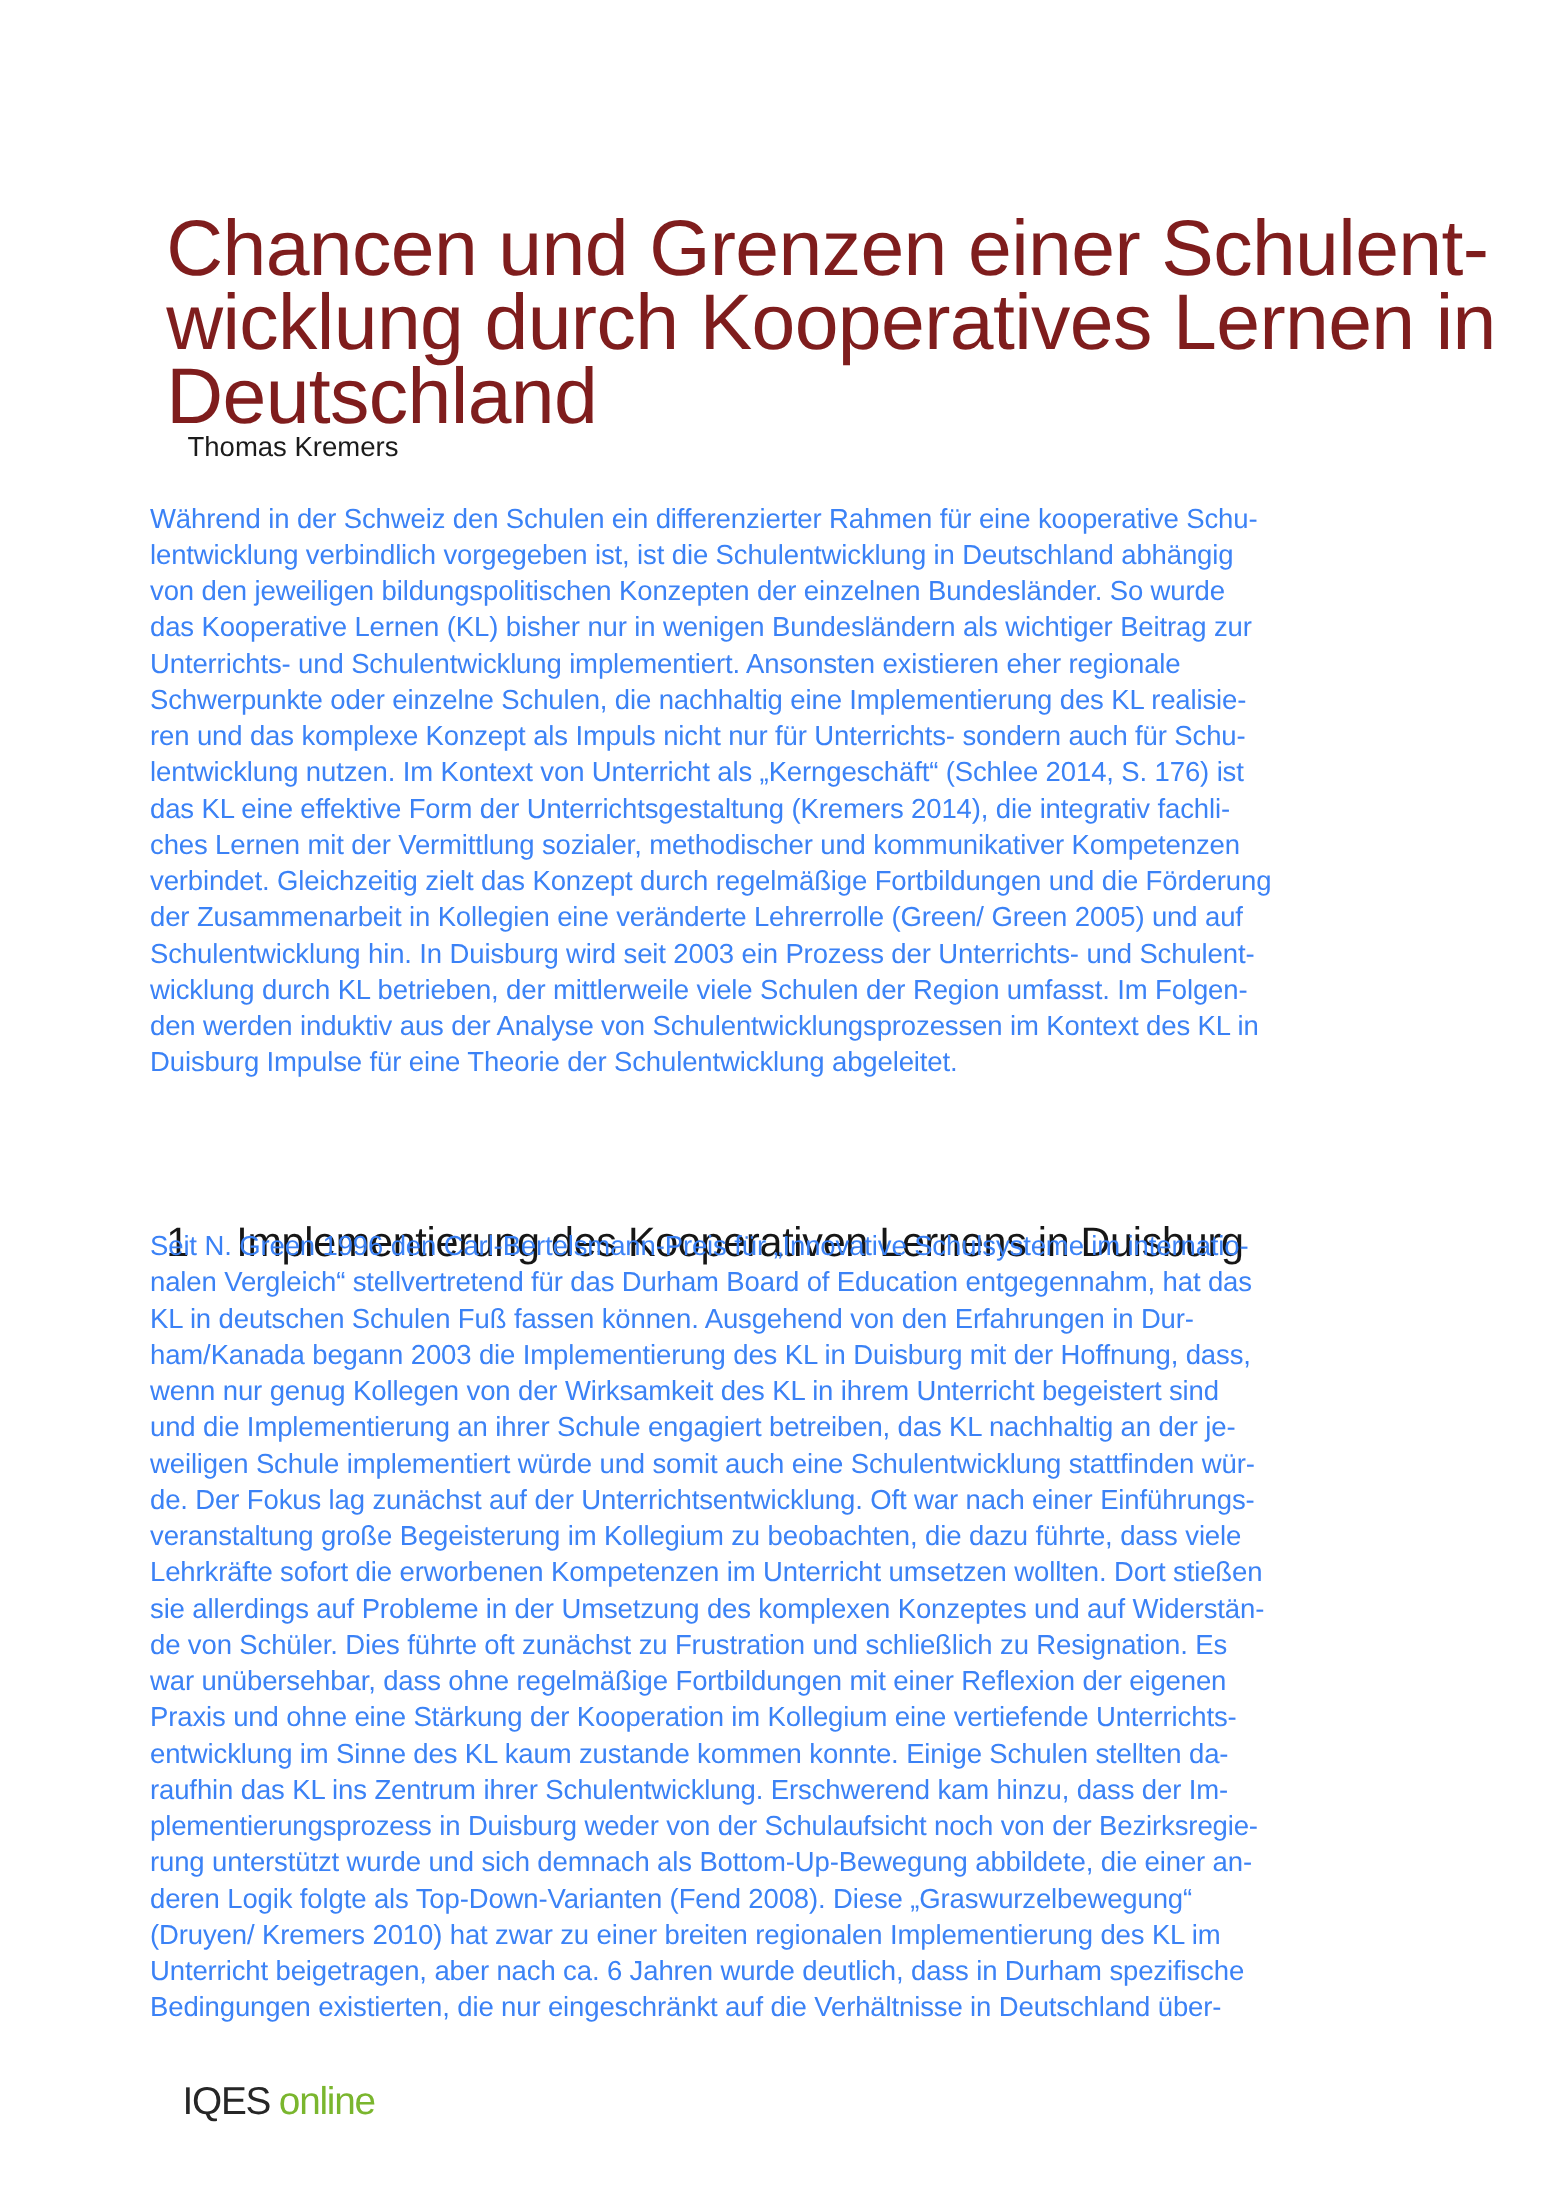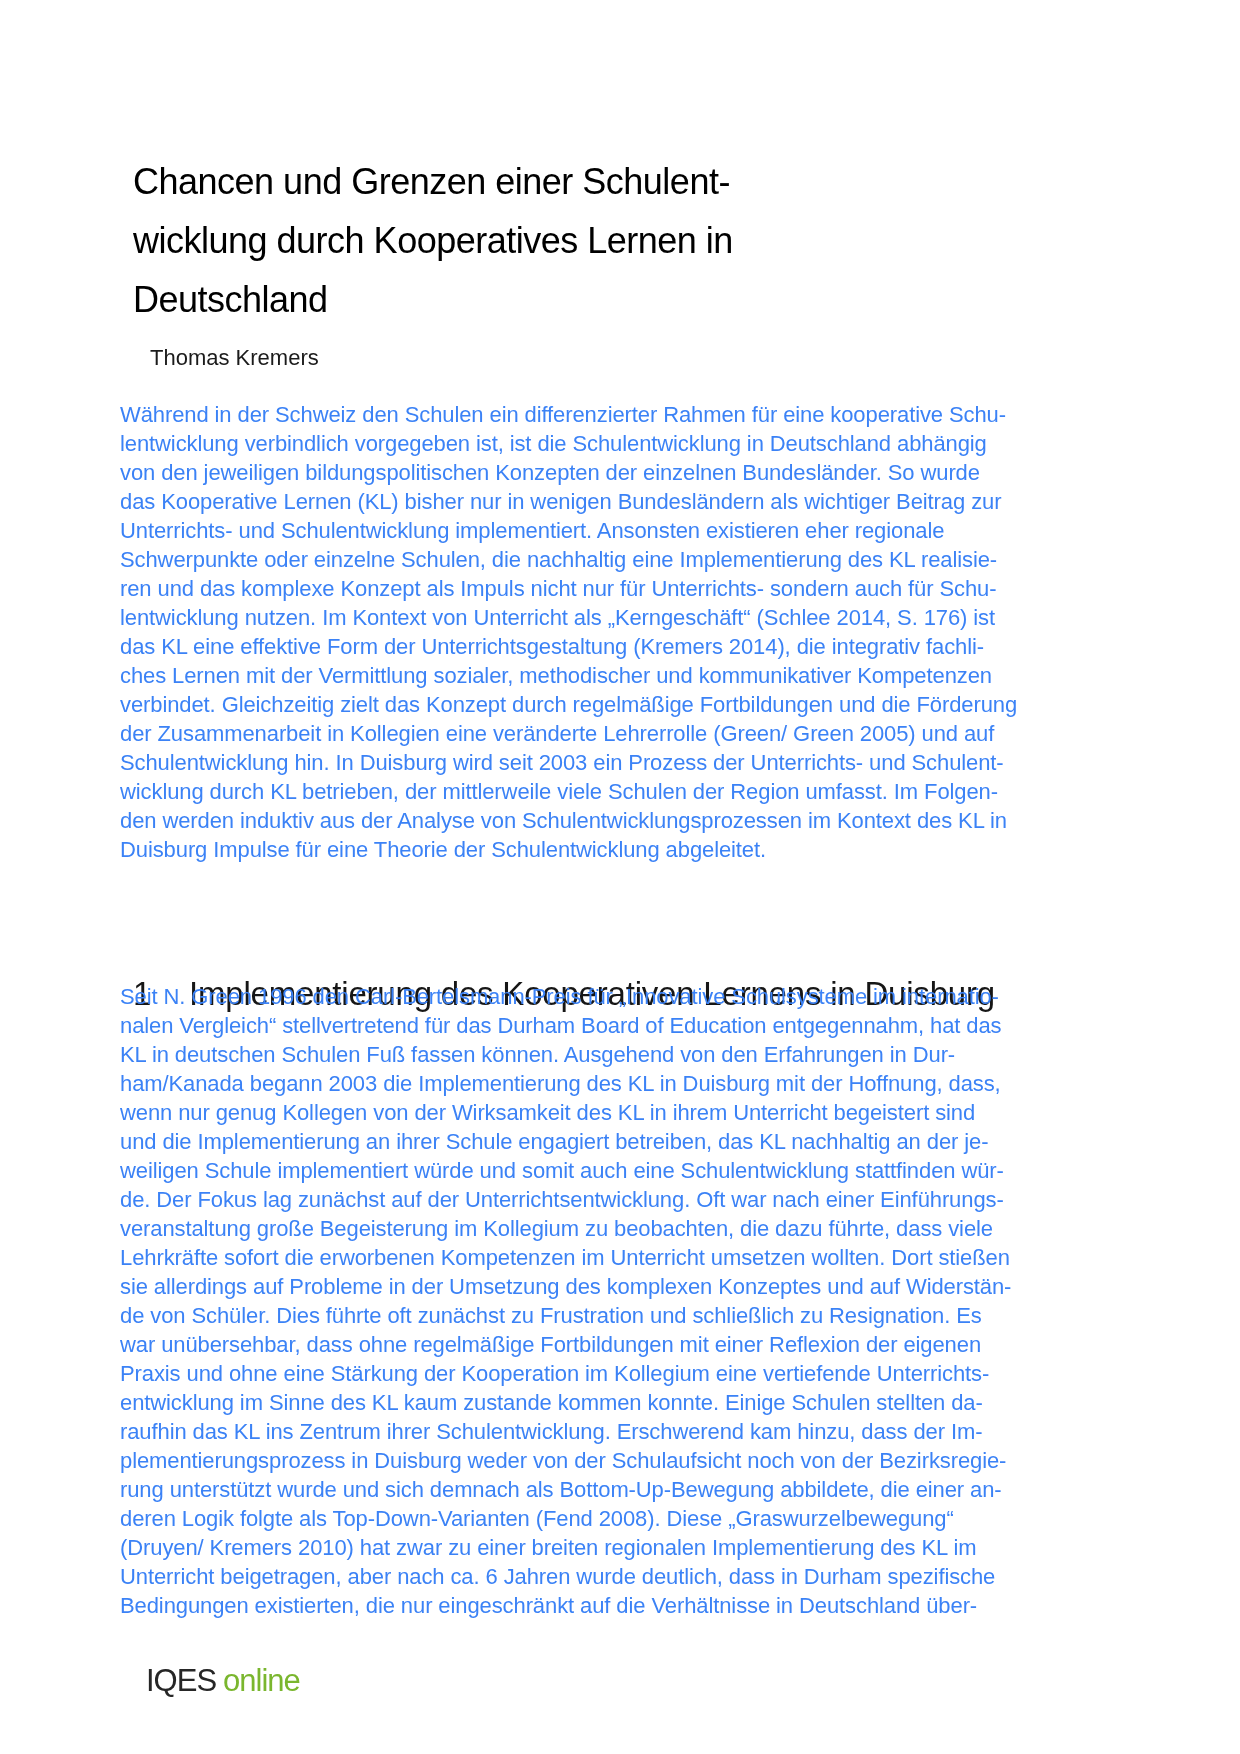--- a/index.html
+++ b/index.html
@@ -15,26 +15,26 @@
     background: #ffffff;
     overflow: hidden;
     font-family: "Liberation Sans", sans-serif;
     color: #1b1b1b;
   }
   .page-title {
     position: absolute;
     left: 133px;
     top: 128px;
     width: 1050px;
-    font-size: 36px;
+    font-size: 63px;
     line-height: 59px;
     font-weight: 400;
     letter-spacing: -0.5px;
     white-space: pre;
-    color: #000000;
+    color: #7f1d1d;
   }
   .author-name {
     position: absolute;
     left: 150px;
     top: 344px;
     font-size: 22px;
     line-height: 28px;
     font-weight: 400;
     color: #1b1b1b;
   }

